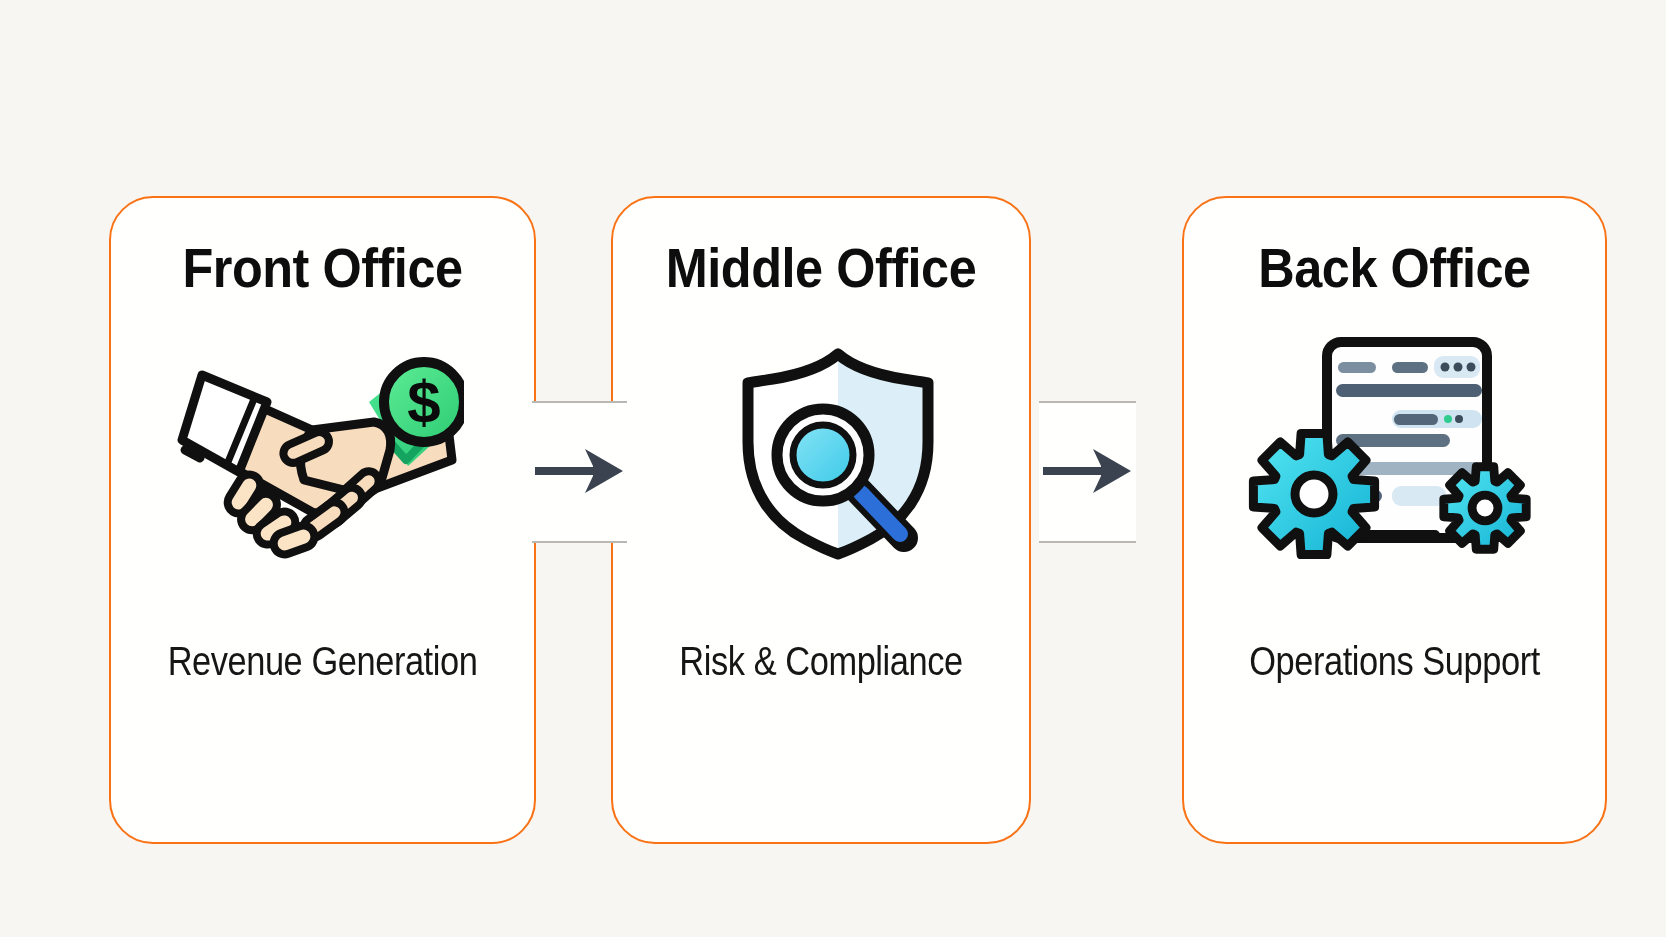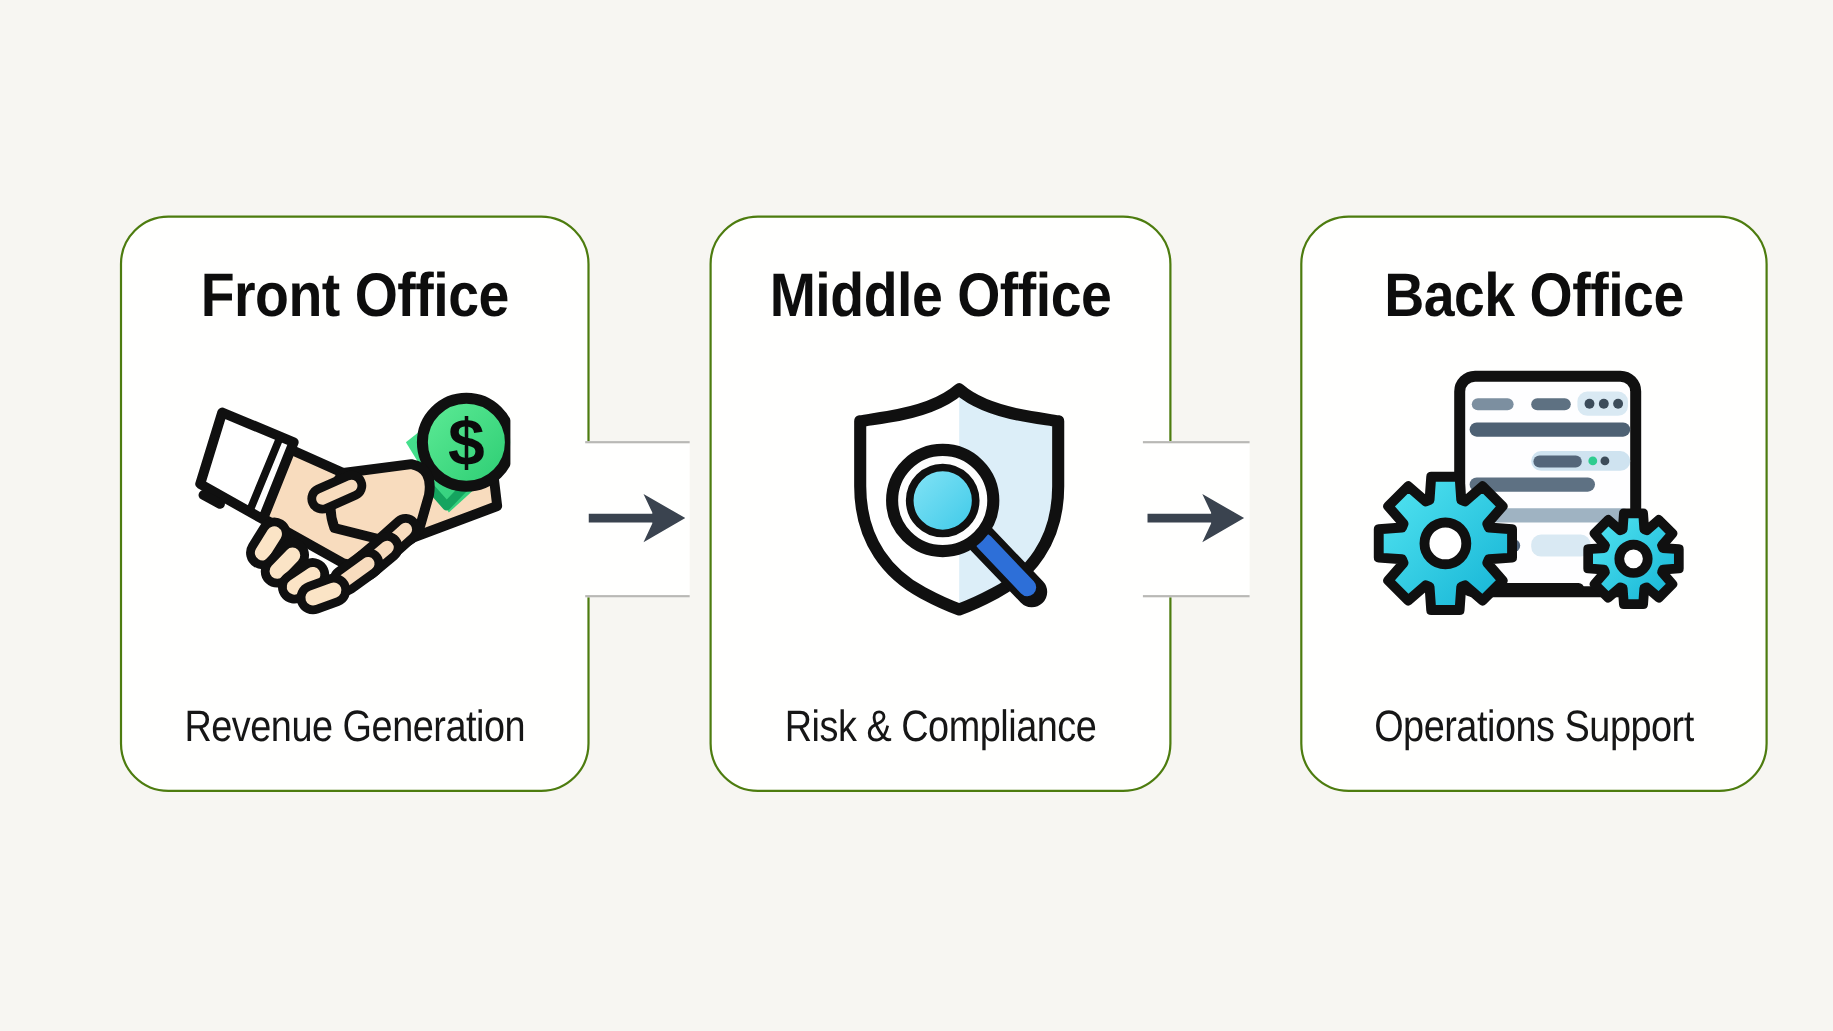--- a/index.html
+++ b/index.html
@@ -2,26 +2,26 @@
 <html><head>
 <meta charset="utf-8">
 <style>
   html,body{margin:0;padding:0;background:#e9e8e6;}
   .stage{
     position:relative;width:1666px;height:937px;margin:0 auto;
     background:#f7f6f2;overflow:hidden;
     font-family:"Liberation Sans","DejaVu Sans",sans-serif;
   }
   .card{
-    position:absolute;top:196px;height:524px;
-    background:#fffffe;border:2px solid #4d7c0f;border-radius:44px;
+    position:absolute;top:196px;height:648px;
+    background:#fffffe;border:2px solid #f97316;border-radius:44px;
     box-sizing:border-box;z-index:1;
   }
   .card-front{left:109px;width:427px;}
-  .card-middle{left:645px;width:420px;}
+  .card-middle{left:611px;width:420px;}
   .card-back{left:1182px;width:425px;}
   .bridge{
     position:absolute;top:401px;height:142px;
     background:#fffffe;border-top:2px solid #b9b8b5;border-bottom:2px solid #b9b8b5;
     box-sizing:border-box;z-index:2;
   }
   .bridge-1{left:532px;width:95px;}
   .bridge-2{left:1039px;width:97px;}
   .arrow{position:absolute;top:447px;width:88px;height:48px;z-index:3;}
   .arrow-1{left:535px;}

